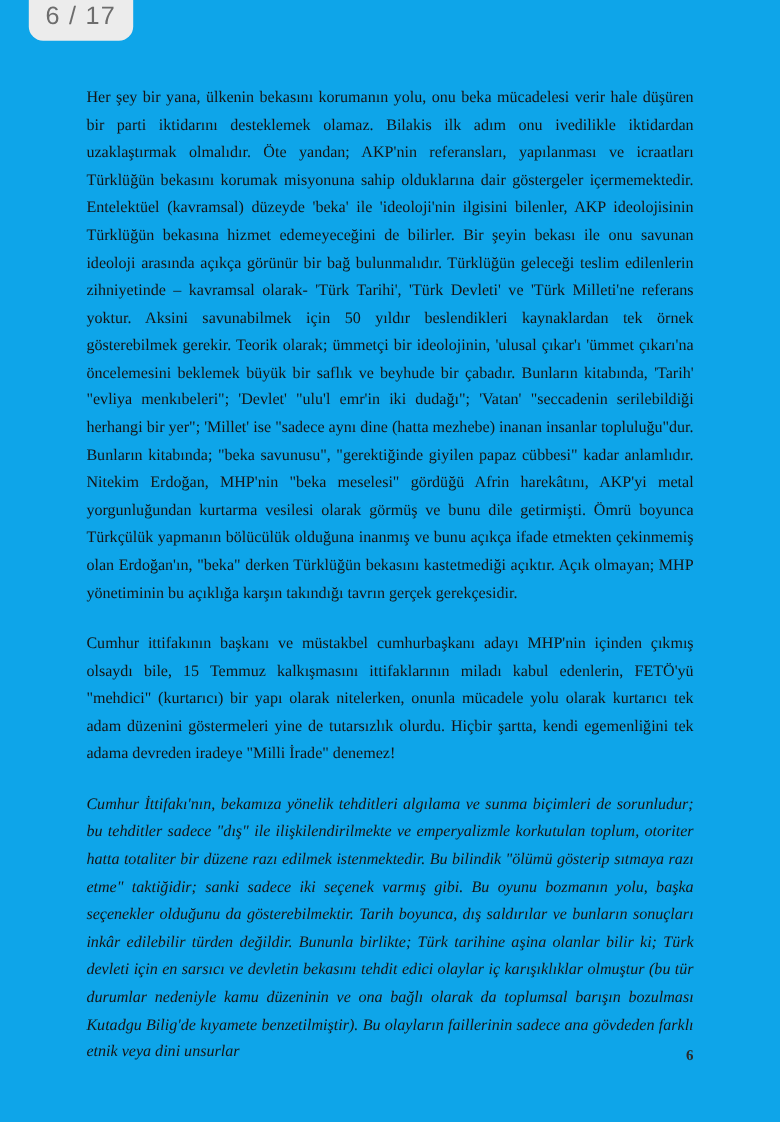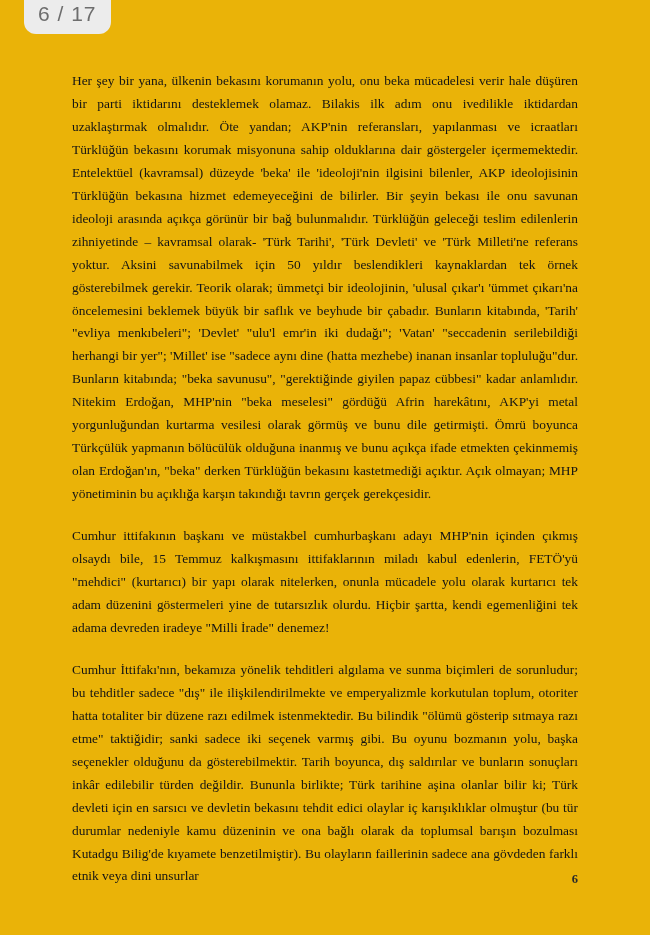--- a/index.html
+++ b/index.html
@@ -34,39 +34,40 @@
     user-select: none;
   }
 
   
   .sheet {
     position: absolute;
     top: 0;
     left: 0;
     width: 650px;
     height: 935px;
-    background: #eab308;
+    background: #0ea5e9;
     box-sizing: border-box;
     padding: 70px 72px 4px 72px;
   }
 
   .doc-body {
     color: #141414;
     font-size: 13.4px;
     line-height: 22.95px;
     text-align: justify;
     text-justify: inter-word;
     hyphens: none;
   }
 
   .doc-body p {
     margin: 0 0 19px 0;
   }
   .doc-body p:last-of-type {
     margin-bottom: 0;
+    font-style: italic;
   }
 
   
   .folio {
     position: absolute;
     right: 72px;
     bottom: 48px;
     font-family: "Liberation Serif", serif;
     font-size: 12.5px;
     font-weight: bold;

